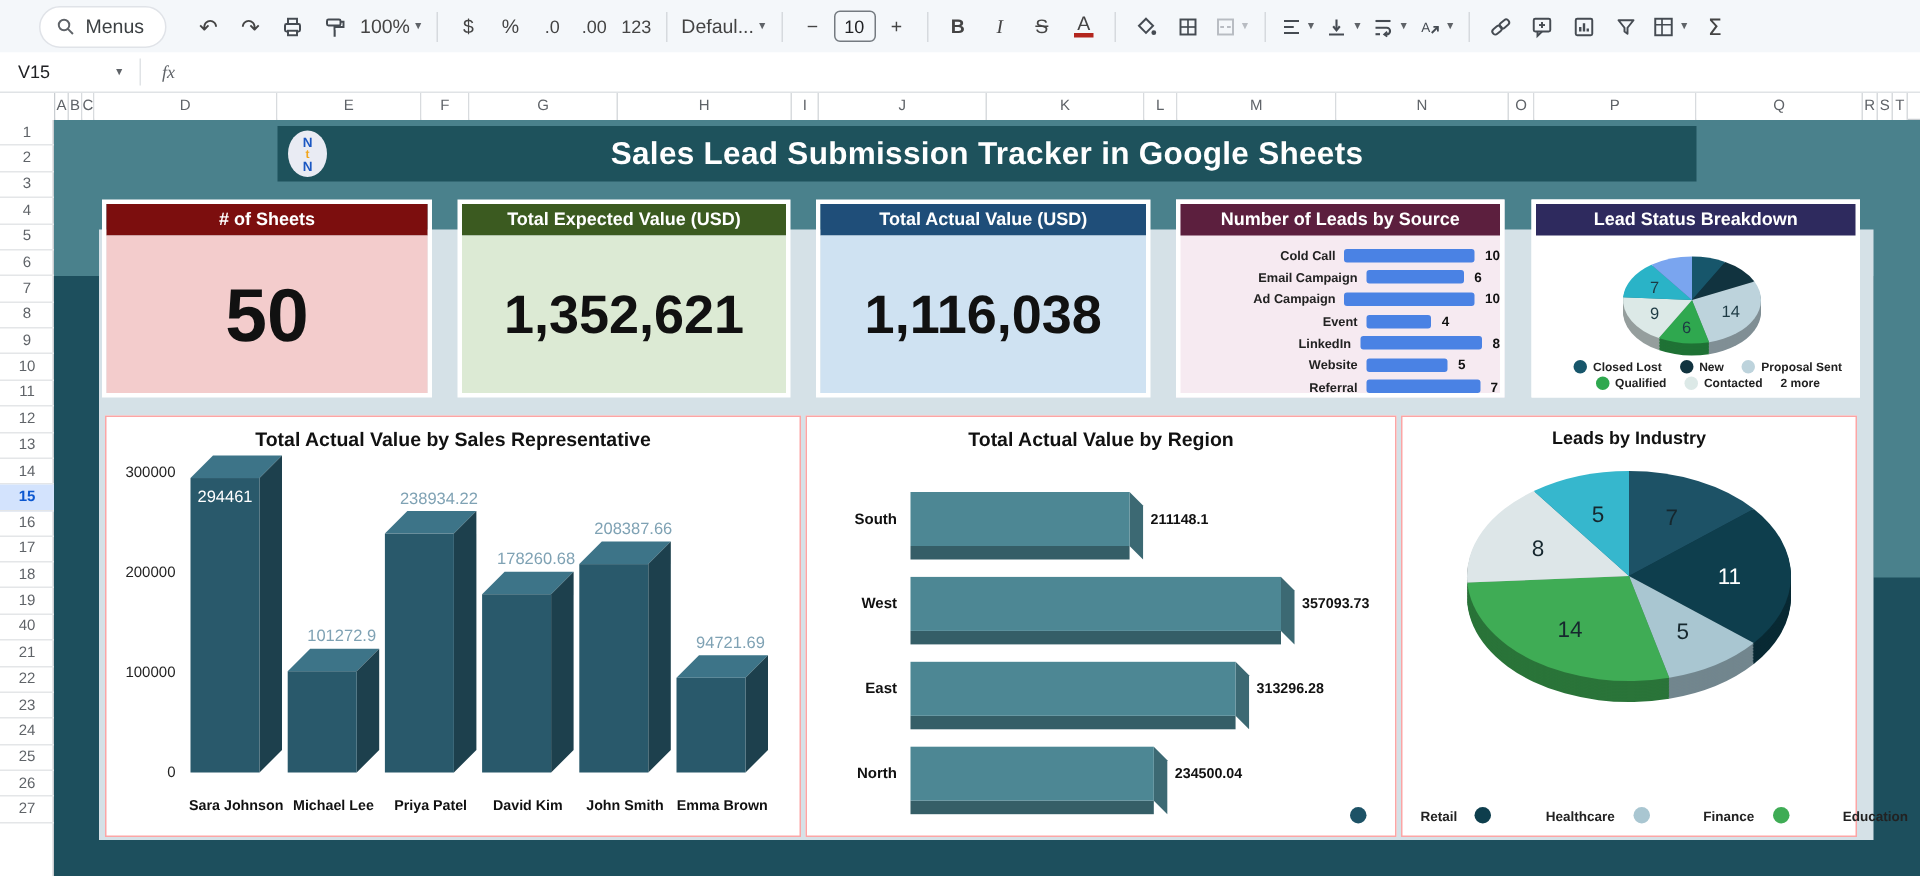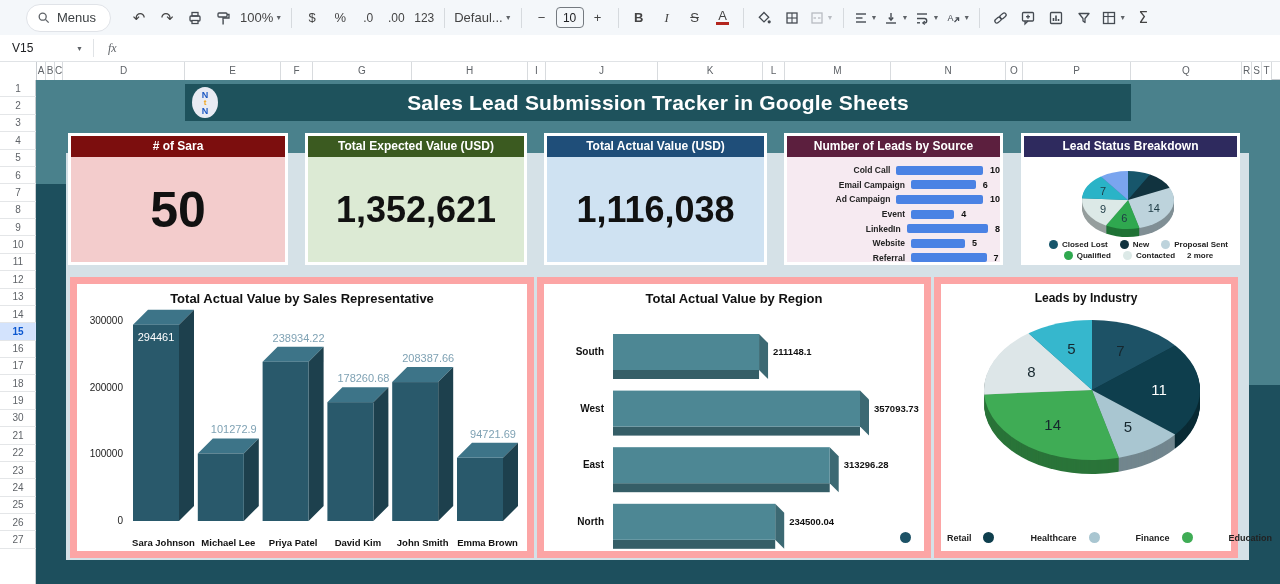--- a/index.html
+++ b/index.html
@@ -55,21 +55,21 @@
   .srow .lab{width:74px;text-align:right;font-size:8.5px;font-weight:bold;color:#222;margin-right:6px;}
   .srow .bar{height:9px;border-radius:2px;}
   .srow .val{margin-left:7px;font-size:9px;font-weight:bold;color:#111;}
   
   #card5 .bd{display:block;}
   #statusLegend{position:absolute;left:16px;right:0;bottom:2px;}
   .leg-row{display:flex;justify-content:center;gap:12px;margin-top:2px;}
   .leg-it{display:flex;align-items:center;gap:4px;font-size:8px;font-weight:bold;color:#222;}
   .leg-dot{border-radius:50%;}
   
-  .chart-card{position:absolute;top:197px;height:281px;background:#fff;border:7px solid #fca5a5;box-sizing:border-box;}
+  .chart-card{position:absolute;top:197px;height:281px;background:#fff;border:1px solid #fca5a5;box-sizing:border-box;}
   #chartRep{left:34px;width:464px;} #chartRegion{left:501px;width:394px;} #chartInd{left:898px;width:304px;}
   .chart-title{position:absolute;left:0;right:0;top:7px;text-align:center;font-size:13px;font-weight:bold;color:#111;}
   .chart-svg{position:absolute;left:0;top:24px;}
   #indLegend{position:absolute;left:0;right:0;bottom:8px;}
   #indLegend .leg-it{font-size:9px;gap:36px;}
   #indLegend .leg-dot{width:11px;height:11px;}
   #statusLegend .leg-dot{width:9px;height:9px;}
 </style>
 </head>
 <body>
@@ -274,21 +274,21 @@
       <div class="rowh" style="height: 17.3793px;">10</div>
       <div class="rowh" style="height: 17.3793px;">11</div>
       <div class="rowh" style="height: 17.3793px;">12</div>
       <div class="rowh" style="height: 17.3793px;">13</div>
       <div class="rowh" style="height: 17.3793px;">14</div>
       <div class="rowh sel" style="height: 17.3793px;">15</div>
       <div class="rowh" style="height: 17px;">16</div>
       <div class="rowh" style="height: 17.3793px;">17</div>
       <div class="rowh" style="height: 17.3793px;">18</div>
       <div class="rowh" style="height: 17.3793px;">19</div>
-      <div class="rowh" style="height: 17.3793px;">30</div>
+      <div class="rowh" style="height: 17.3793px;">40</div>
       <div class="rowh" style="height: 17.3793px;">21</div>
       <div class="rowh" style="height: 17.3793px;">22</div>
       <div class="rowh" style="height: 17.3793px;">23</div>
       <div class="rowh" style="height: 17.3793px;">24</div>
       <div class="rowh" style="height: 17.3793px;">25</div>
       <div class="rowh" style="height: 17.3793px;">26</div>
       <div class="rowh" style="height: 17.3793px;">27</div>
       <div class="rowh" style="height: 17.3793px; margin-top: 44px;">28</div>
       <div class="rowh" style="height: 17.3793px;">29</div>
     </div>
@@ -301,21 +301,21 @@
     <div class="banner" style="background: rgb(30, 82, 92);">
       <div class="logo">
         <span class="n">N</span>
         <span class="t">t</span>
         <span class="n">N</span>
       </div>
       <span class="title">Sales Lead Submission Tracker in Google Sheets</span>
     </div>
 
     <div class="card kpi" id="card1">
-      <div class="hd" style="background: rgb(124, 14, 14);"># of Sara</div>
+      <div class="hd" style="background: rgb(124, 14, 14);"># of Sheets</div>
       <div class="bd" style="background: rgb(243, 204, 204);">
           <span class="kpi-val">50</span>
         </div>
     </div>
     <div class="card kpi" id="card2">
       <div class="hd" style="background: rgb(59, 90, 32);">Total Expected Value (USD)</div>
       <div class="bd" style="background: rgb(220, 234, 212);">
           <span class="kpi-val">1,352,621</span>
         </div>
     </div>

